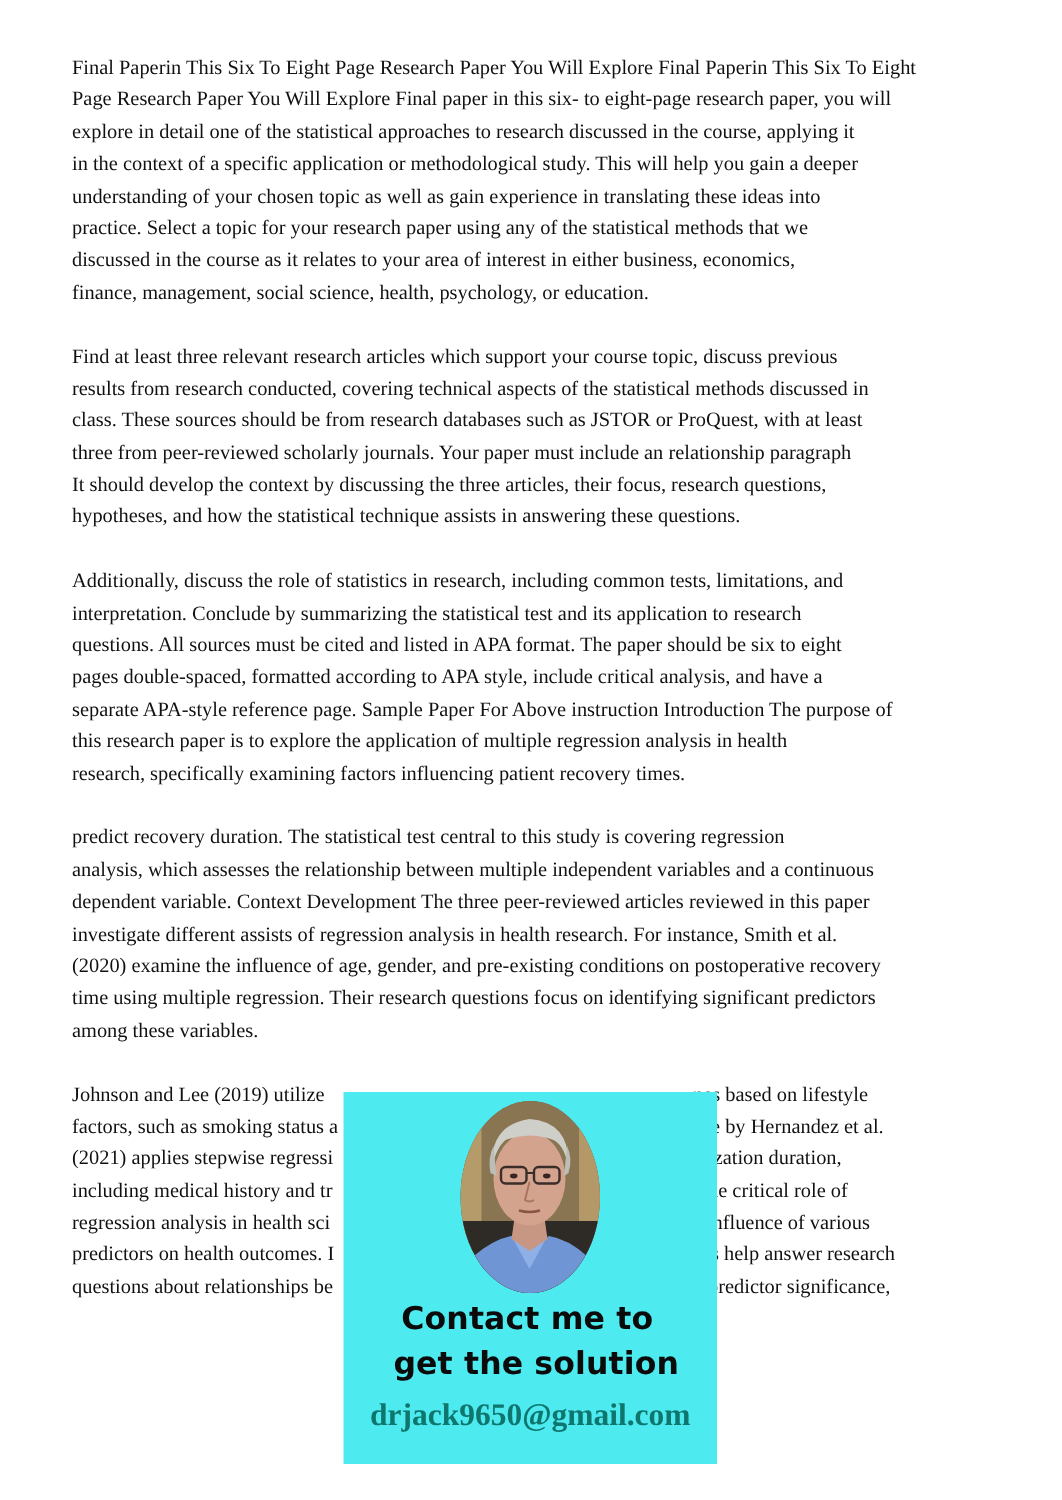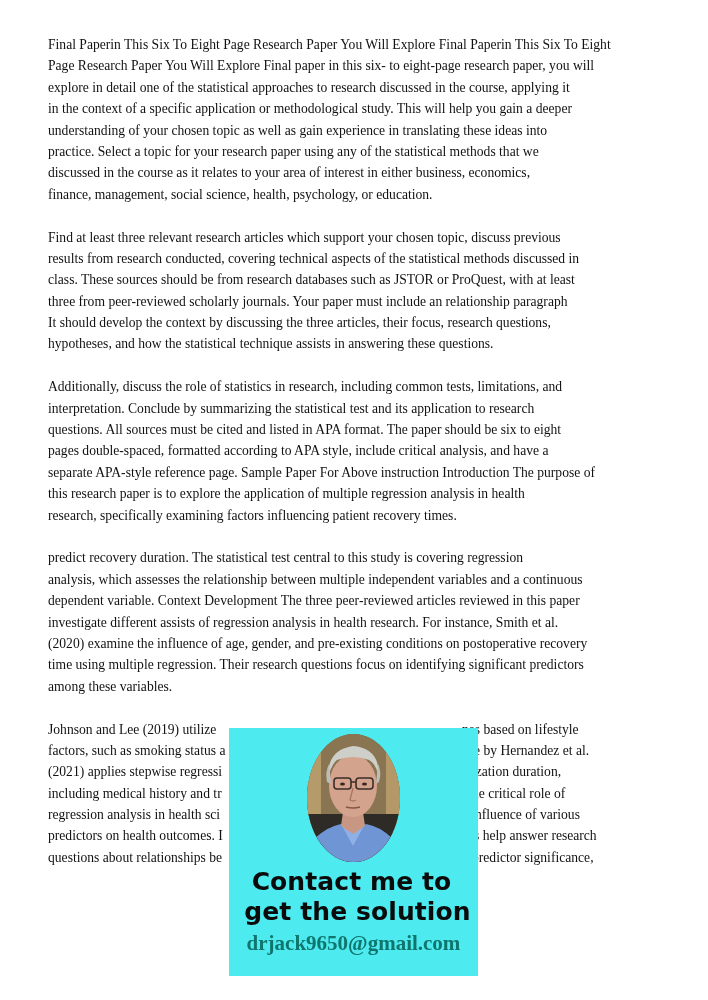--- a/index.html
+++ b/index.html
@@ -67,21 +67,21 @@
       width: 100%;
       height: 100%;
     }
     .promo-line-1, .promo-line-2 {
       position: absolute;
       left: 0;
       width: 249px;
       text-align: center;
       font-family: "DejaVu Sans", "Liberation Sans", sans-serif;
       font-weight: bold;
-      font-size: 25px;
+      font-size: 21px;
       color: #0b0b0b;
       letter-spacing: 0.1px;
     }
     .promo-line-1 { top: 139px; left: -2px; }
     .promo-line-2 { top: 169px; left: 4px; }
     .promo-email {
       position: absolute;
       left: 0;
       top: 203px;
       width: 249px;
@@ -101,21 +101,21 @@
     <span class="line">Page Research Paper You Will Explore Final paper in this six- to eight-page research paper, you will</span>
     <span class="line">explore in detail one of the statistical approaches to research discussed in the course, applying it</span>
     <span class="line">in the context of a specific application or methodological study. This will help you gain a deeper</span>
     <span class="line">understanding of your chosen topic as well as gain experience in translating these ideas into</span>
     <span class="line">practice. Select a topic for your research paper using any of the statistical methods that we</span>
     <span class="line">discussed in the course as it relates to your area of interest in either business, economics,</span>
     <span class="line">finance, management, social science, health, psychology, or education.</span>
   </div>
 
   <div class="para">
-    <span class="line">Find at least three relevant research articles which support your chosen topic, discuss previous</span>
+    <span class="line">Find at least three relevant research articles which support your course topic, discuss previous</span>
     <span class="line">results from research conducted, covering technical aspects of the statistical methods discussed in</span>
     <span class="line">class. These sources should be from research databases such as JSTOR or ProQuest, with at least</span>
     <span class="line">three from peer-reviewed scholarly journals. Your paper must include an relationship paragraph</span>
     <span class="line">It should develop the context by discussing the three articles, their focus, research questions,</span>
     <span class="line">hypotheses, and how the statistical technique assists in answering these questions.</span>
   </div>
 
   <div class="para">
     <span class="line">Additionally, discuss the role of statistics in research, including common tests, limitations, and</span>
     <span class="line">interpretation. Conclude by summarizing the statistical test and its application to research</span>

